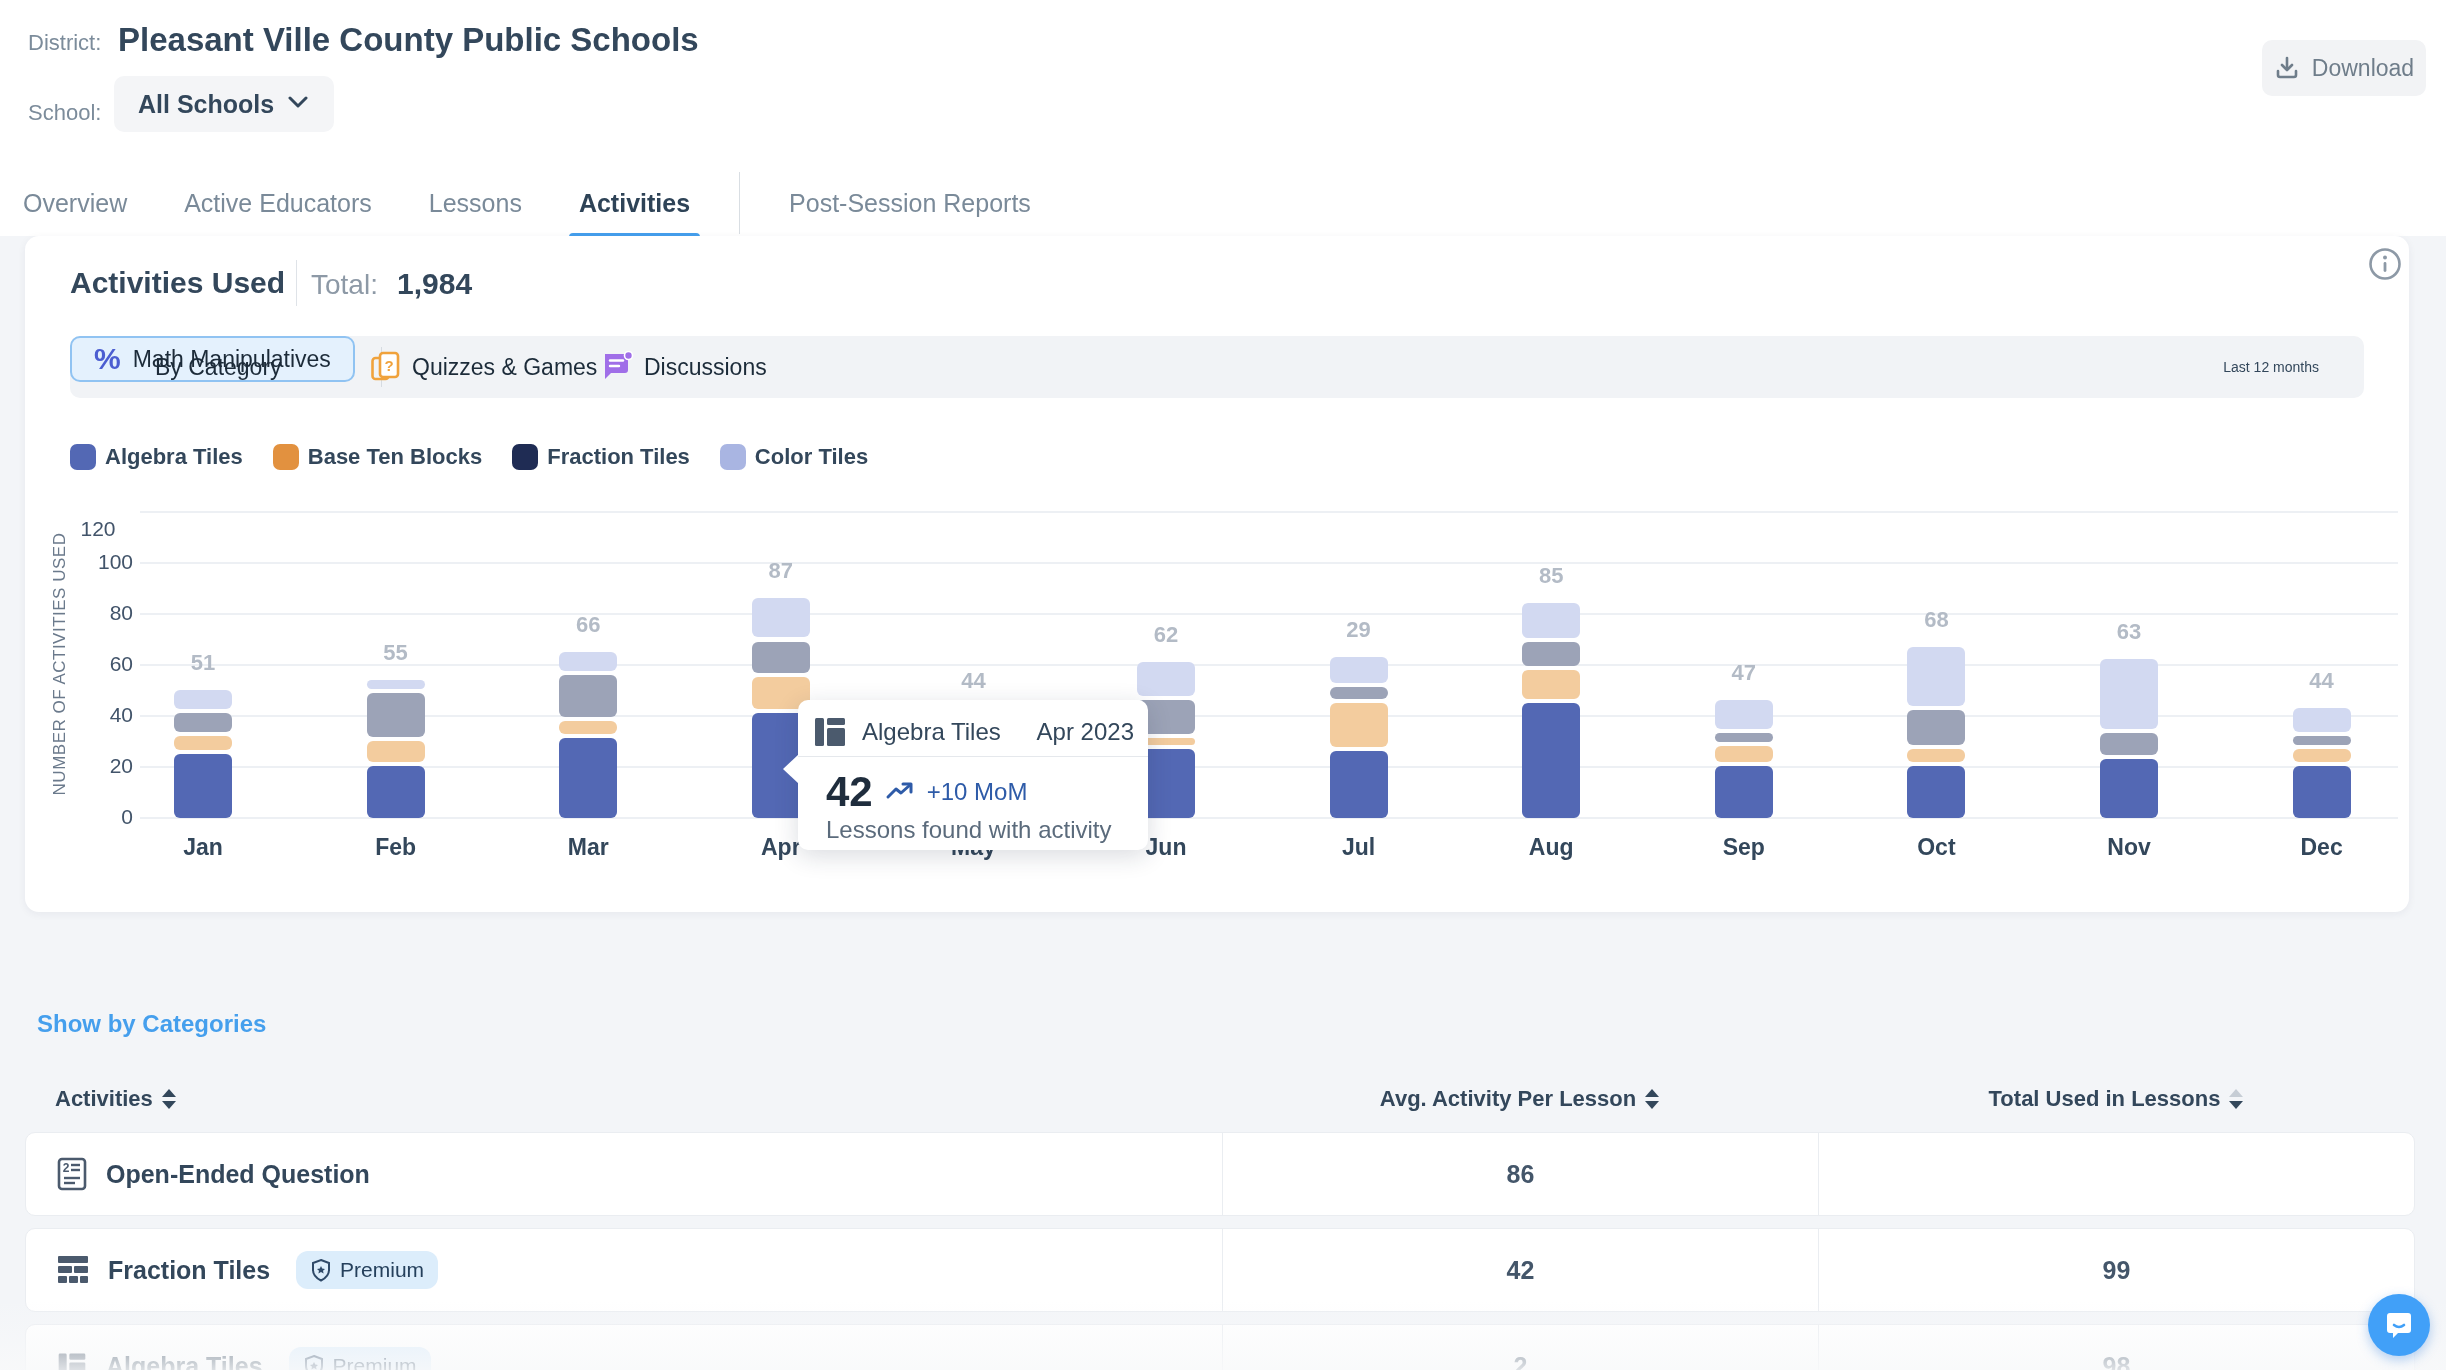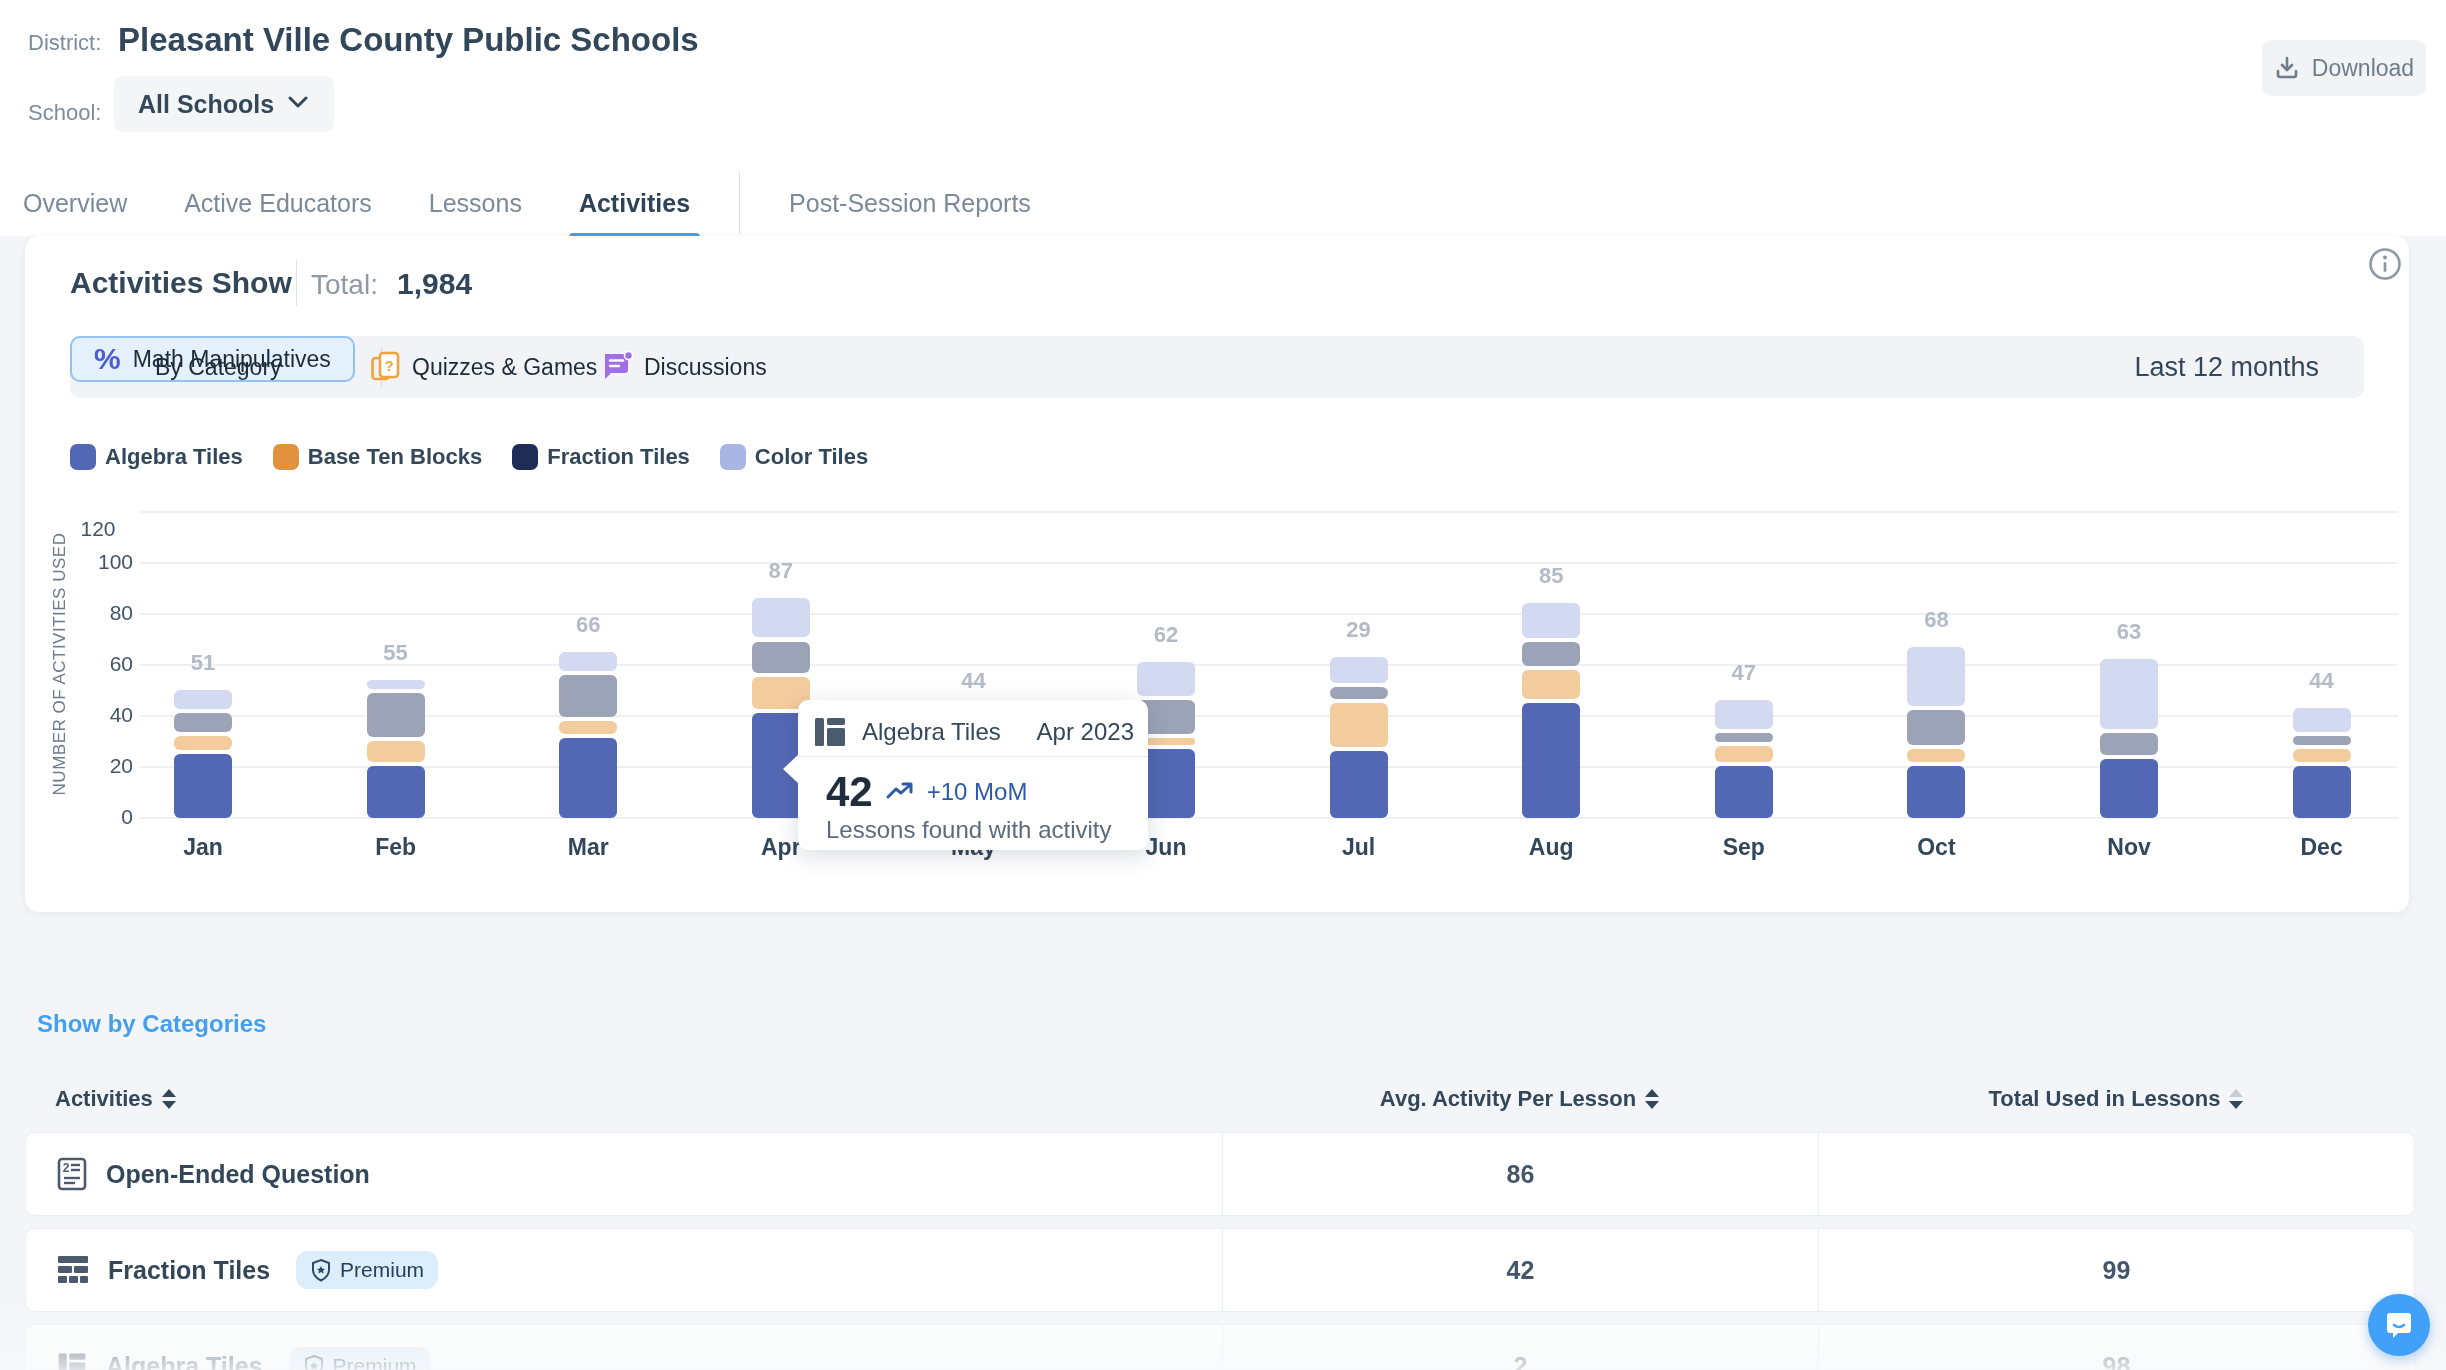--- a/index.html
+++ b/index.html
@@ -44,21 +44,21 @@
     background:none; border:none; cursor:pointer; font-size:23px; color:#1C2B39; }
   #f-bycat { left:85px; }
   #f-divider { position:absolute; left:311px; top:11px; width:1px; height:40px; background:#D6DBE1; }
   #f-quiz { left:300px; }
   #f-disc { left:530px; }
   #f-math { left:695px; top:8px; height:46px; padding:0 22px; background:#E4F1FD;
     border:2px solid #90C3F2; border-radius:10px; display:flex; align-items:center; gap:12px;
     font-size:23px; color:#1C2B39; cursor:pointer; }
   #f-math .pct { font-size:30px; font-weight:bold; color:#4C5ED1; line-height:1; }
   #f-range { position:absolute; right:45px; top:0; height:62px; display:flex; align-items:center;
-    font-size:27px; color:#33475B; }
+    font-size:14px; color:#33475B; }
 
   
   #legend { position:absolute; left:45px; top:208px; display:flex; align-items:center; gap:30px; }
   .legend-item { display:flex; align-items:center; gap:9px; cursor:pointer; }
   .legend-chip { width:26px; height:26px; border-radius:7px; }
   .legend-text { font-size:22px; font-weight:bold; color:#33475B; }
 
   
   #chart { position:absolute; left:0; top:0; width:2384px; height:676px; }
   .gridline { position:absolute; left:115px; width:2258px; height:2px; background:#EDF0F4; }
@@ -145,21 +145,21 @@
       <span class="tab">Active Educators</span>
       <span class="tab">Lessons</span>
       <span class="tab active">Activities</span>
       <div class="tab-divider"></div>
       <span class="tab">Post-Session Reports</span>
     </nav>
 
   <div id="content-bg"></div>
 
   <section id="chart-card">
-    <div id="card-title">Activities Show</div>
+    <div id="card-title">Activities Used</div>
     <div id="title-divider"></div>
     <div id="total-label">Total:</div>
     <div id="total-value">1,984</div>
     <div id="info-icon">
       <svg width="36" height="36" viewBox="0 0 36 36">
           <circle cx="18" cy="18" r="14.5" fill="none" stroke="#8D99A6" stroke-width="2.6"></circle>
           <circle cx="18" cy="11.5" r="2" fill="#8D99A6"></circle>
           <rect x="16.6" y="16" width="2.8" height="10" rx="1.4" fill="#8D99A6"></rect>
         </svg>
     </div>

